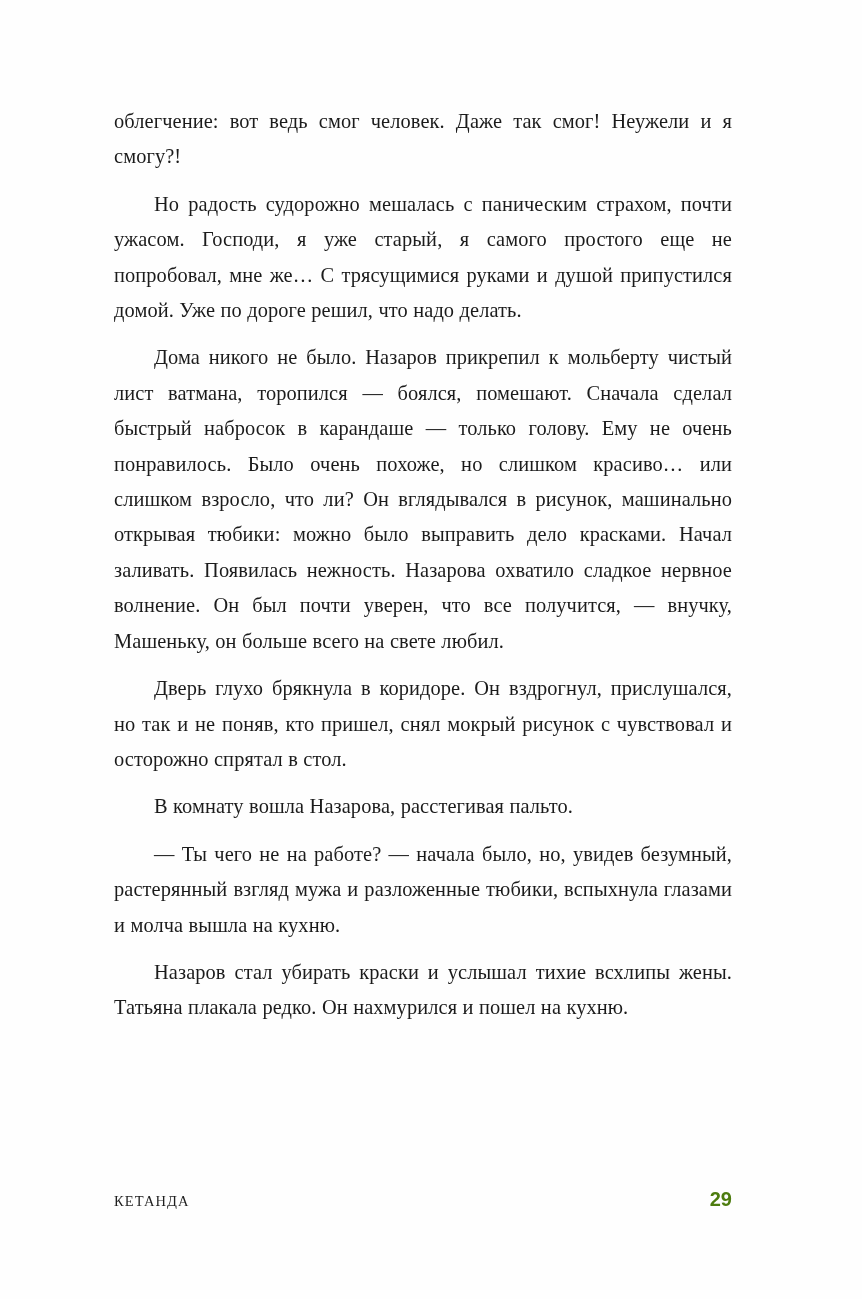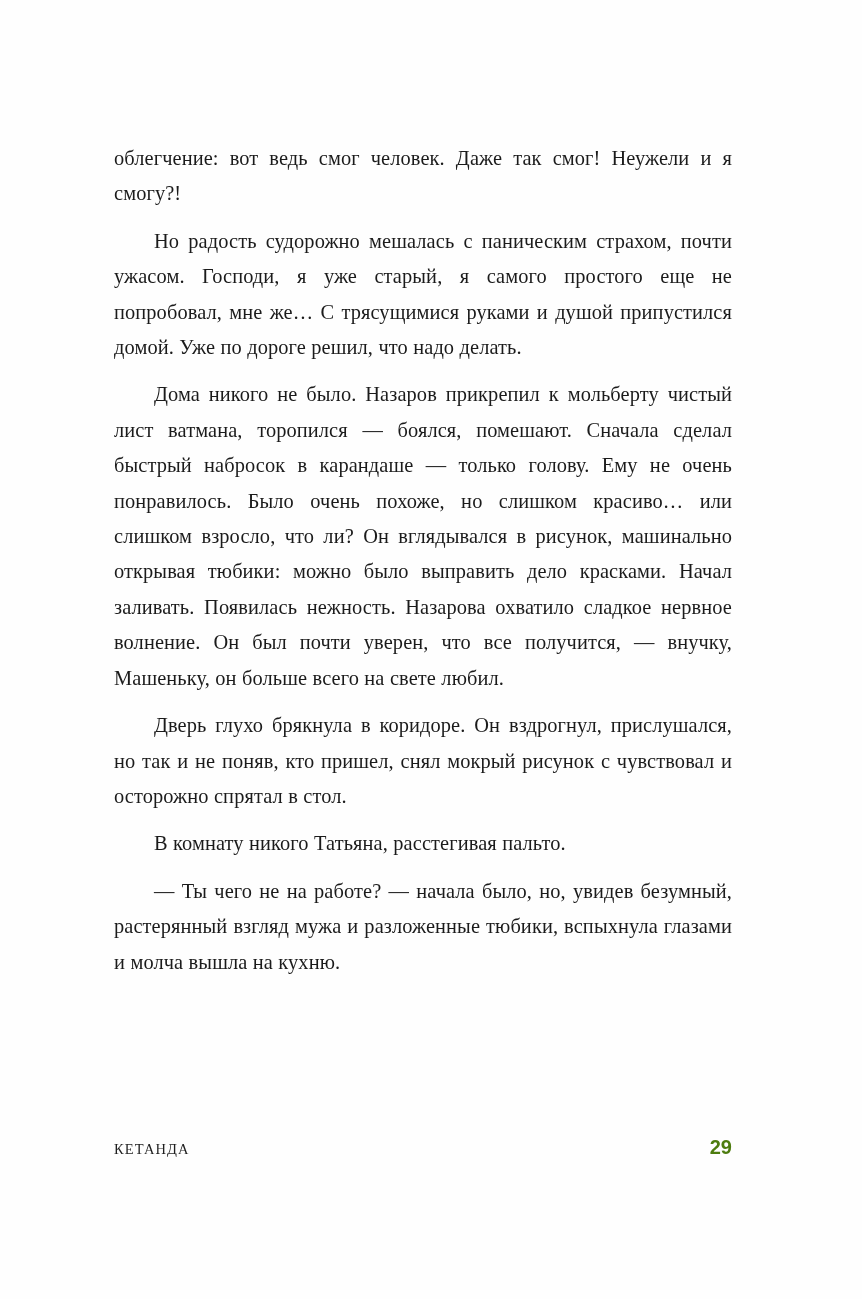--- a/index.html
+++ b/index.html
@@ -36,26 +36,25 @@
     letter-spacing: 0.1px;
     word-spacing: 0.2px;
     hyphens: manual;
   }
   p.para.indent {
     text-indent: 40px;
     margin-top: 12px;
   }
   p.para.firstline {
     text-indent: 0;
-    margin-top: 37px;
   }
   .footer {
     position: absolute;
     left: 114px;
-    top: 1136px;
+    top: 1188px;
     width: 618px;
     display: flex;
     align-items: baseline;
     justify-content: space-between;
   }
   .running-head {
     font-size: 14.5px;
     letter-spacing: 1.1px;
     text-transform: uppercase;
     color: #1f1f1f;
@@ -71,22 +70,23 @@
 </head>
 <body>
 
 <div class="page">
 
   <div class="text-column">
     <p class="para firstline">облегчение: вот ведь смог человек. Даже так смог! Неужели и я смогу?!</p>
     <p class="para indent">Но радость судорожно мешалась с паническим страхом, почти ужасом. Господи, я уже старый, я самого простого еще не попробовал, мне же… С трясущимися руками и душой припустился домой. Уже по дороге решил, что надо делать.</p>
     <p class="para indent">Дома никого не было. Назаров прикрепил к мольберту чистый лист ватмана, торопился — боялся, помешают. Сначала сделал быстрый набросок в карандаше — только голову. Ему не очень понравилось. Было очень похоже, но слишком красиво… или слишком взросло, что ли? Он вглядывался в рисунок, машинально открывая тюбики: можно было выправить дело красками. Начал заливать. Появилась нежность. Назарова охватило сладкое нервное волнение. Он был почти уверен, что все получится, — внучку, Машеньку, он больше всего на свете любил.</p>
     <p class="para indent">Дверь глухо брякнула в коридоре. Он вздрогнул, прислушался, но так и не поняв, кто пришел, снял мокрый рисунок с чувствовал и осторожно спрятал в стол.</p>
-    <p class="para indent">В комнату никого Татьяна, расстегивая пальто.</p>
+    <p class="para indent">В комнату вошла Назарова, расстегивая пальто.</p>
     <p class="para indent">— Ты чего не на работе? — начала было, но, увидев безумный, растерянный взгляд мужа и разложенные тюбики, вспыхнула глазами и молча вышла на кухню.</p>
+    <p class="para indent">Назаров стал убирать краски и услышал тихие всхлипы жены. Татьяна плакала редко. Он нахмурился и пошел на кухню.</p>
   </div>
 
   <div class="footer">
     <span class="running-head">Кетанда</span>
     <span class="page-number">29</span>
   </div>
 
 </div>
 
 </body></html>

